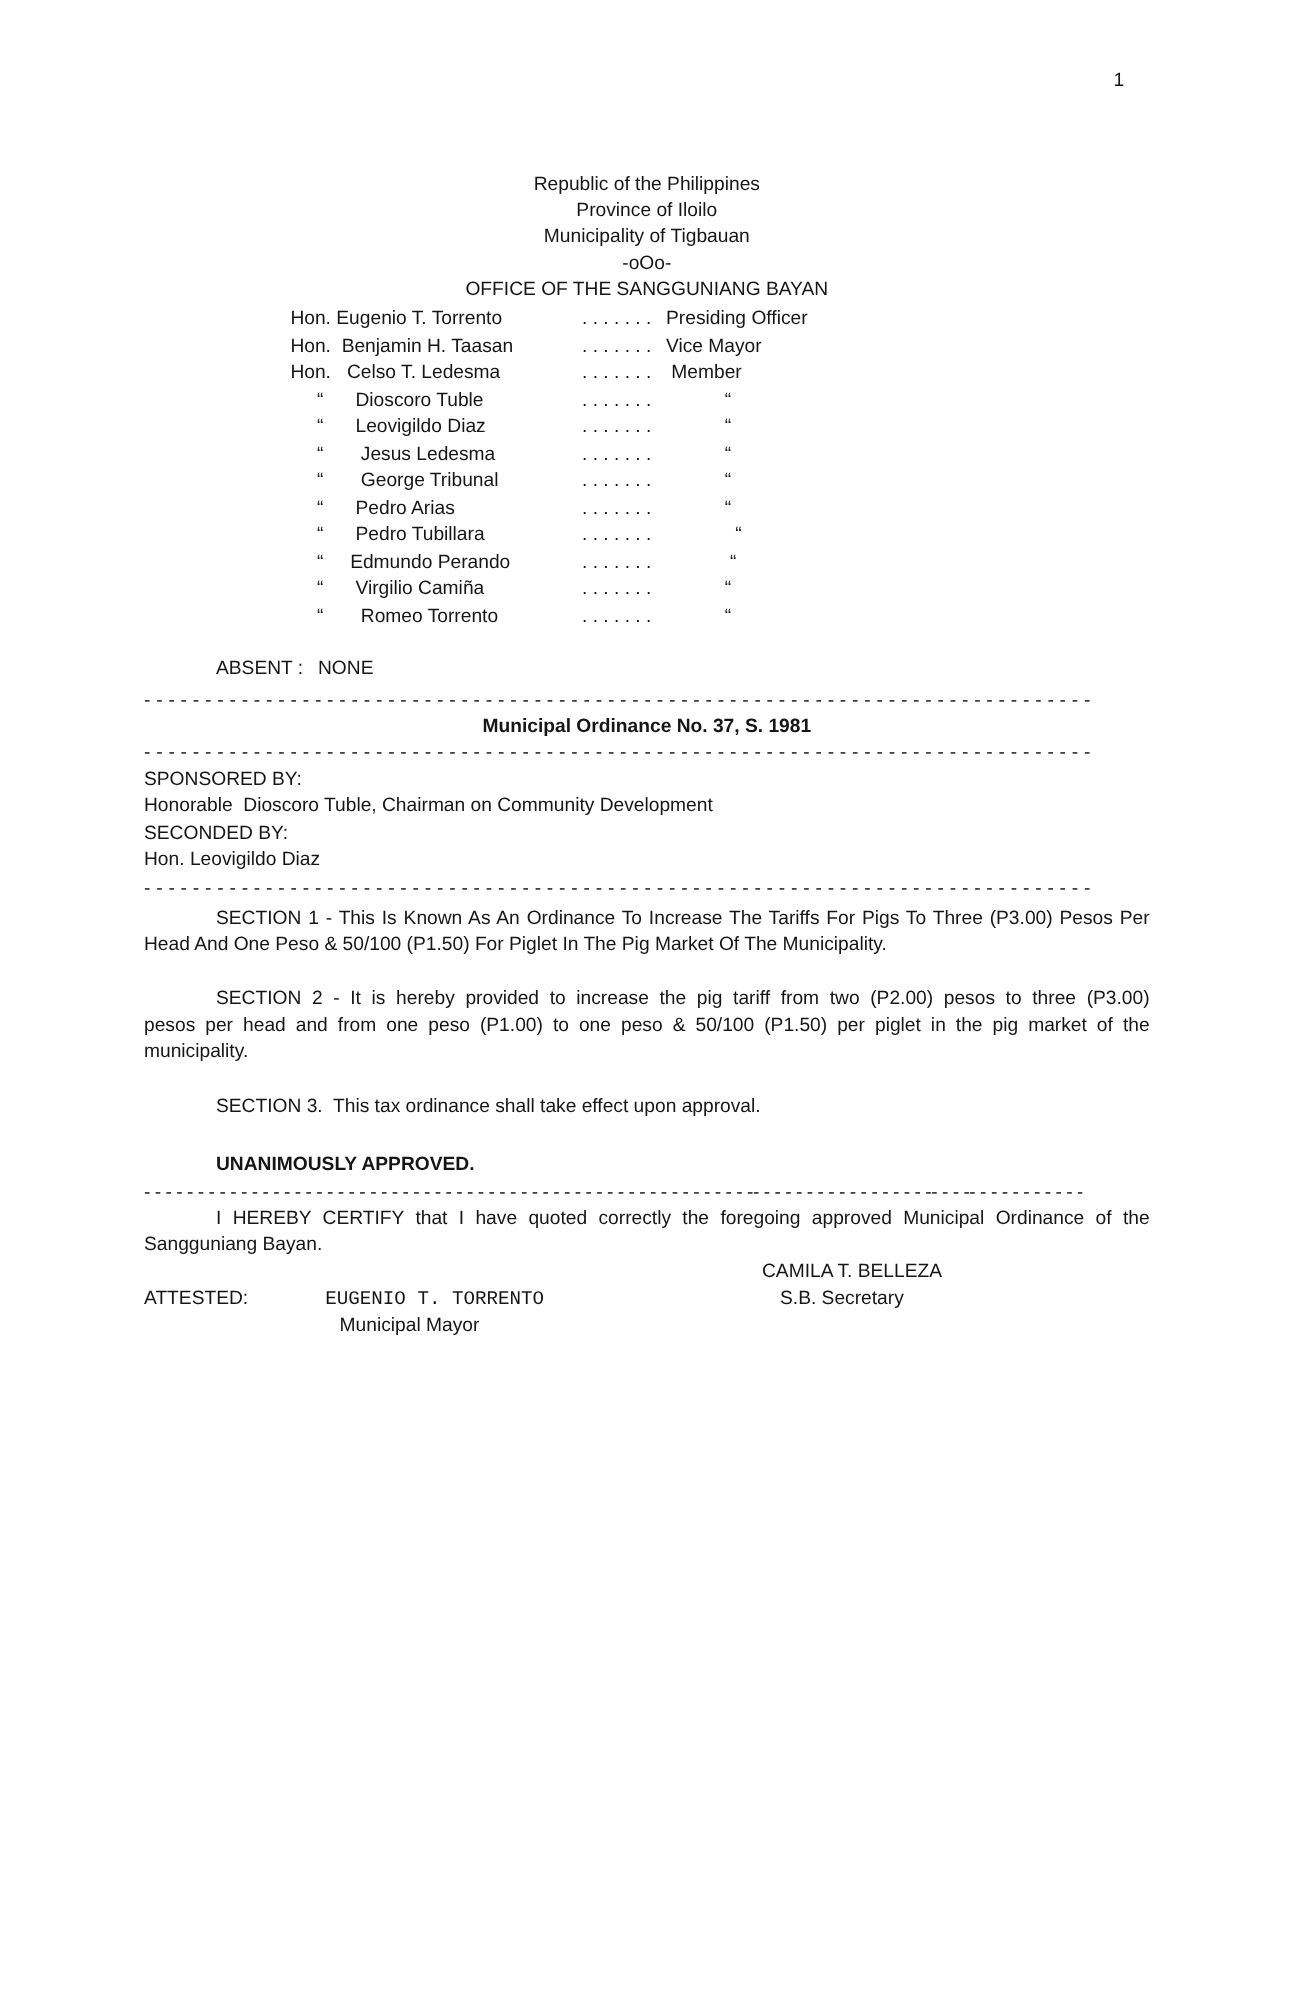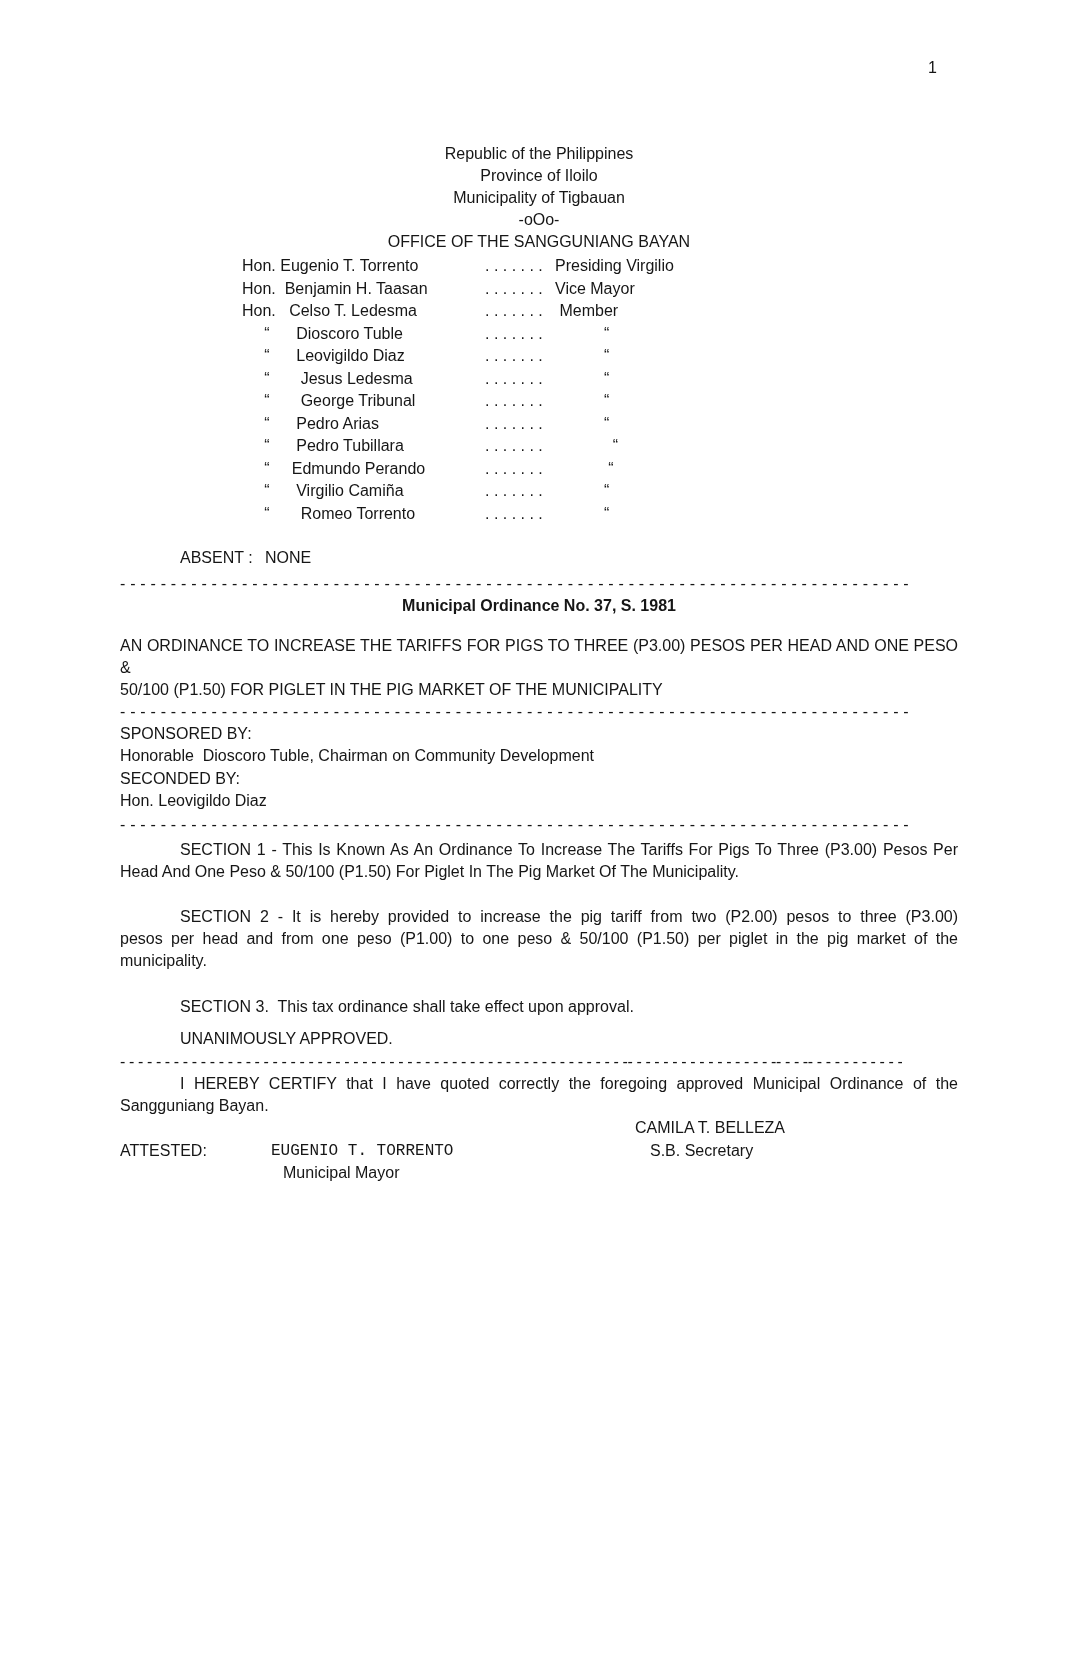--- a/index.html
+++ b/index.html
@@ -35,21 +35,21 @@
   .subject{margin-top:18px;}
   .sponsor-row{display:flex;flex-direction:column;}
   .sponsor-row.first{margin-top:0;}
   .sponsor-row.second{margin-top:1px;}
   .sp-label{width:180px;white-space:pre;}
   .sp-value{white-space:pre-wrap;}
   .sec1{margin-top:3px;}
   .sec2{margin-top:23px;}
   .sec3{margin-top:24px;padding-left:60px;white-space:pre-wrap;}
   .ind{padding-left:60px;}
-  .approval{margin-top:10px;margin-left:60px;}
+  .approval{margin-top:26px;margin-left:60px;font-weight:bold;}
   .cert{margin-top:0;}
   .sigs{position:relative;height:80px;}
   .sig{position:absolute;white-space:pre;}
   .sig-camila{top:0;left:515px;}
   .sig-attested{top:23px;left:0;}
   .sig-eugenio{top:23px;left:151px;font-family:Liberation Mono, monospace;}
   .sig-secretary{top:23px;left:530px;}
   .sig-mayor{top:45px;left:163px;}
 </style>
 </head>
@@ -67,21 +67,21 @@
       <div>-oOo-</div>
       <div>OFFICE OF THE SANGGUNIANG BAYAN</div>
     </div>
 
 
 
     <div class="plist">
       <div class="prow">
         <span class="p-left">Hon. Eugenio T. Torrento</span>
         <span class="p-dots">. . . . . . .</span>
-        <span class="p-title">Presiding Virgilio</span>
+        <span class="p-title">Presiding Officer</span>
       </div>
       <div class="prow">
         <span class="p-left">Hon.  Benjamin H. Taasan</span>
         <span class="p-dots">. . . . . . .</span>
         <span class="p-title">Vice Mayor</span>
       </div>
       <div class="prow">
         <span class="p-left">Hon.   Celso T. Ledesma</span>
         <span class="p-dots">. . . . . . .</span>
         <span class="p-title"> Member</span>
@@ -135,24 +135,20 @@
 
     <div class="absent-row">
       <span class="absent-label">ABSENT :</span>
       <span>NONE</span>
     </div>
 
     <div class="sep sep1">- - - - - - - - -  - - - - - - - - - - - - - - - -  - - - - - - - - - - - - - - - - -  - - - - - - - -  - - - - - - - - - - - - - - - - - - - - - - - - - - - - - - - - - - - - - - - - - - - - - - - - - - - -</div>
 
     <div class="ord-title">Municipal Ordinance No. 37, S. 1981</div>
 
-    <div class="subject">
-      <div class="jline">AN ORDINANCE TO INCREASE THE TARIFFS FOR PIGS TO THREE (P3.00) PESOS PER HEAD AND ONE PESO &amp;</div>
-      <div class="pre">50/100 (P1.50) FOR PIGLET IN THE PIG MARKET OF THE MUNICIPALITY</div>
-    </div>
 
     <div class="sep sep2">- - - - - - - - -  - - - - - - - - - - - - - - - -  - - - - - - - - - - - - - - - - -  - - - - - - - -  - - - - - - - - - - - - - - - - - - - - - - - - - - - - - - - - - - - - - - - - - - - - - - - - - - - -</div>
 
     <div class="sponsor-row first">
       <span class="sp-label">SPONSORED BY:</span>
       <span class="sp-value">Honorable  Dioscoro Tuble, Chairman on Community Development</span>
     </div>
     <div class="sponsor-row second">
       <span class="sp-label">SECONDED BY:</span>
       <span class="sp-value">Hon. Leovigildo Diaz</span>

